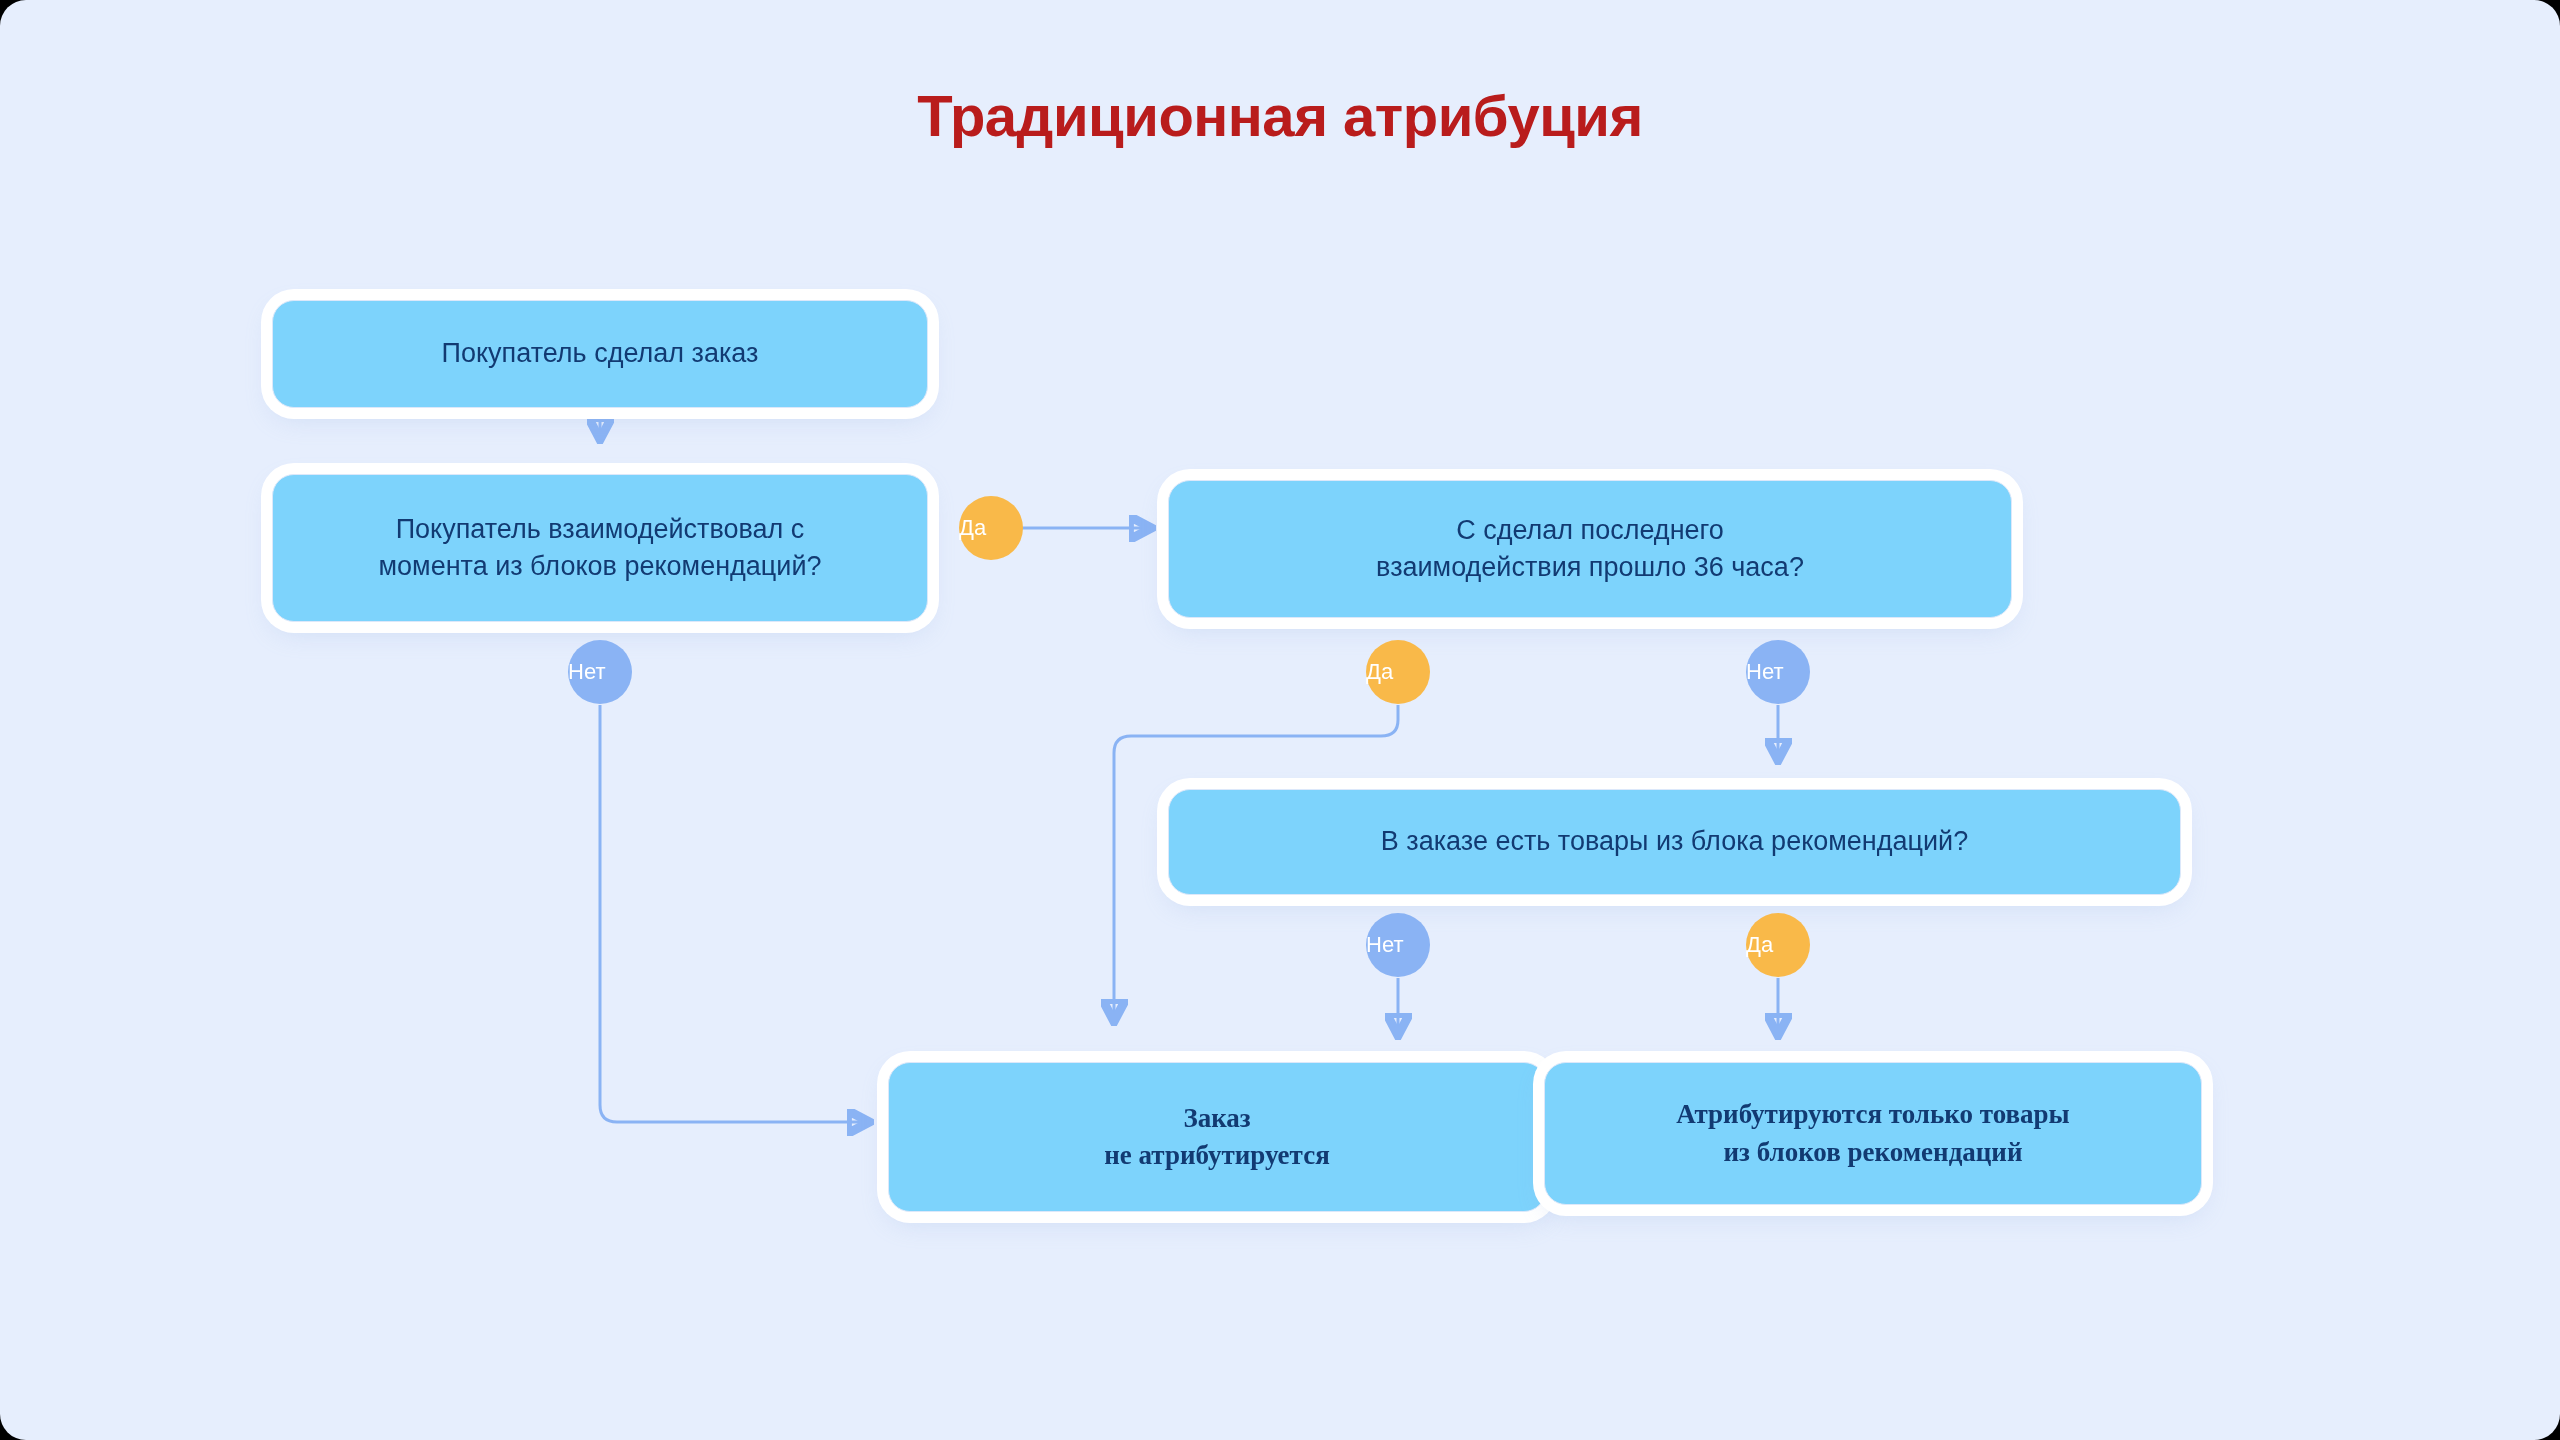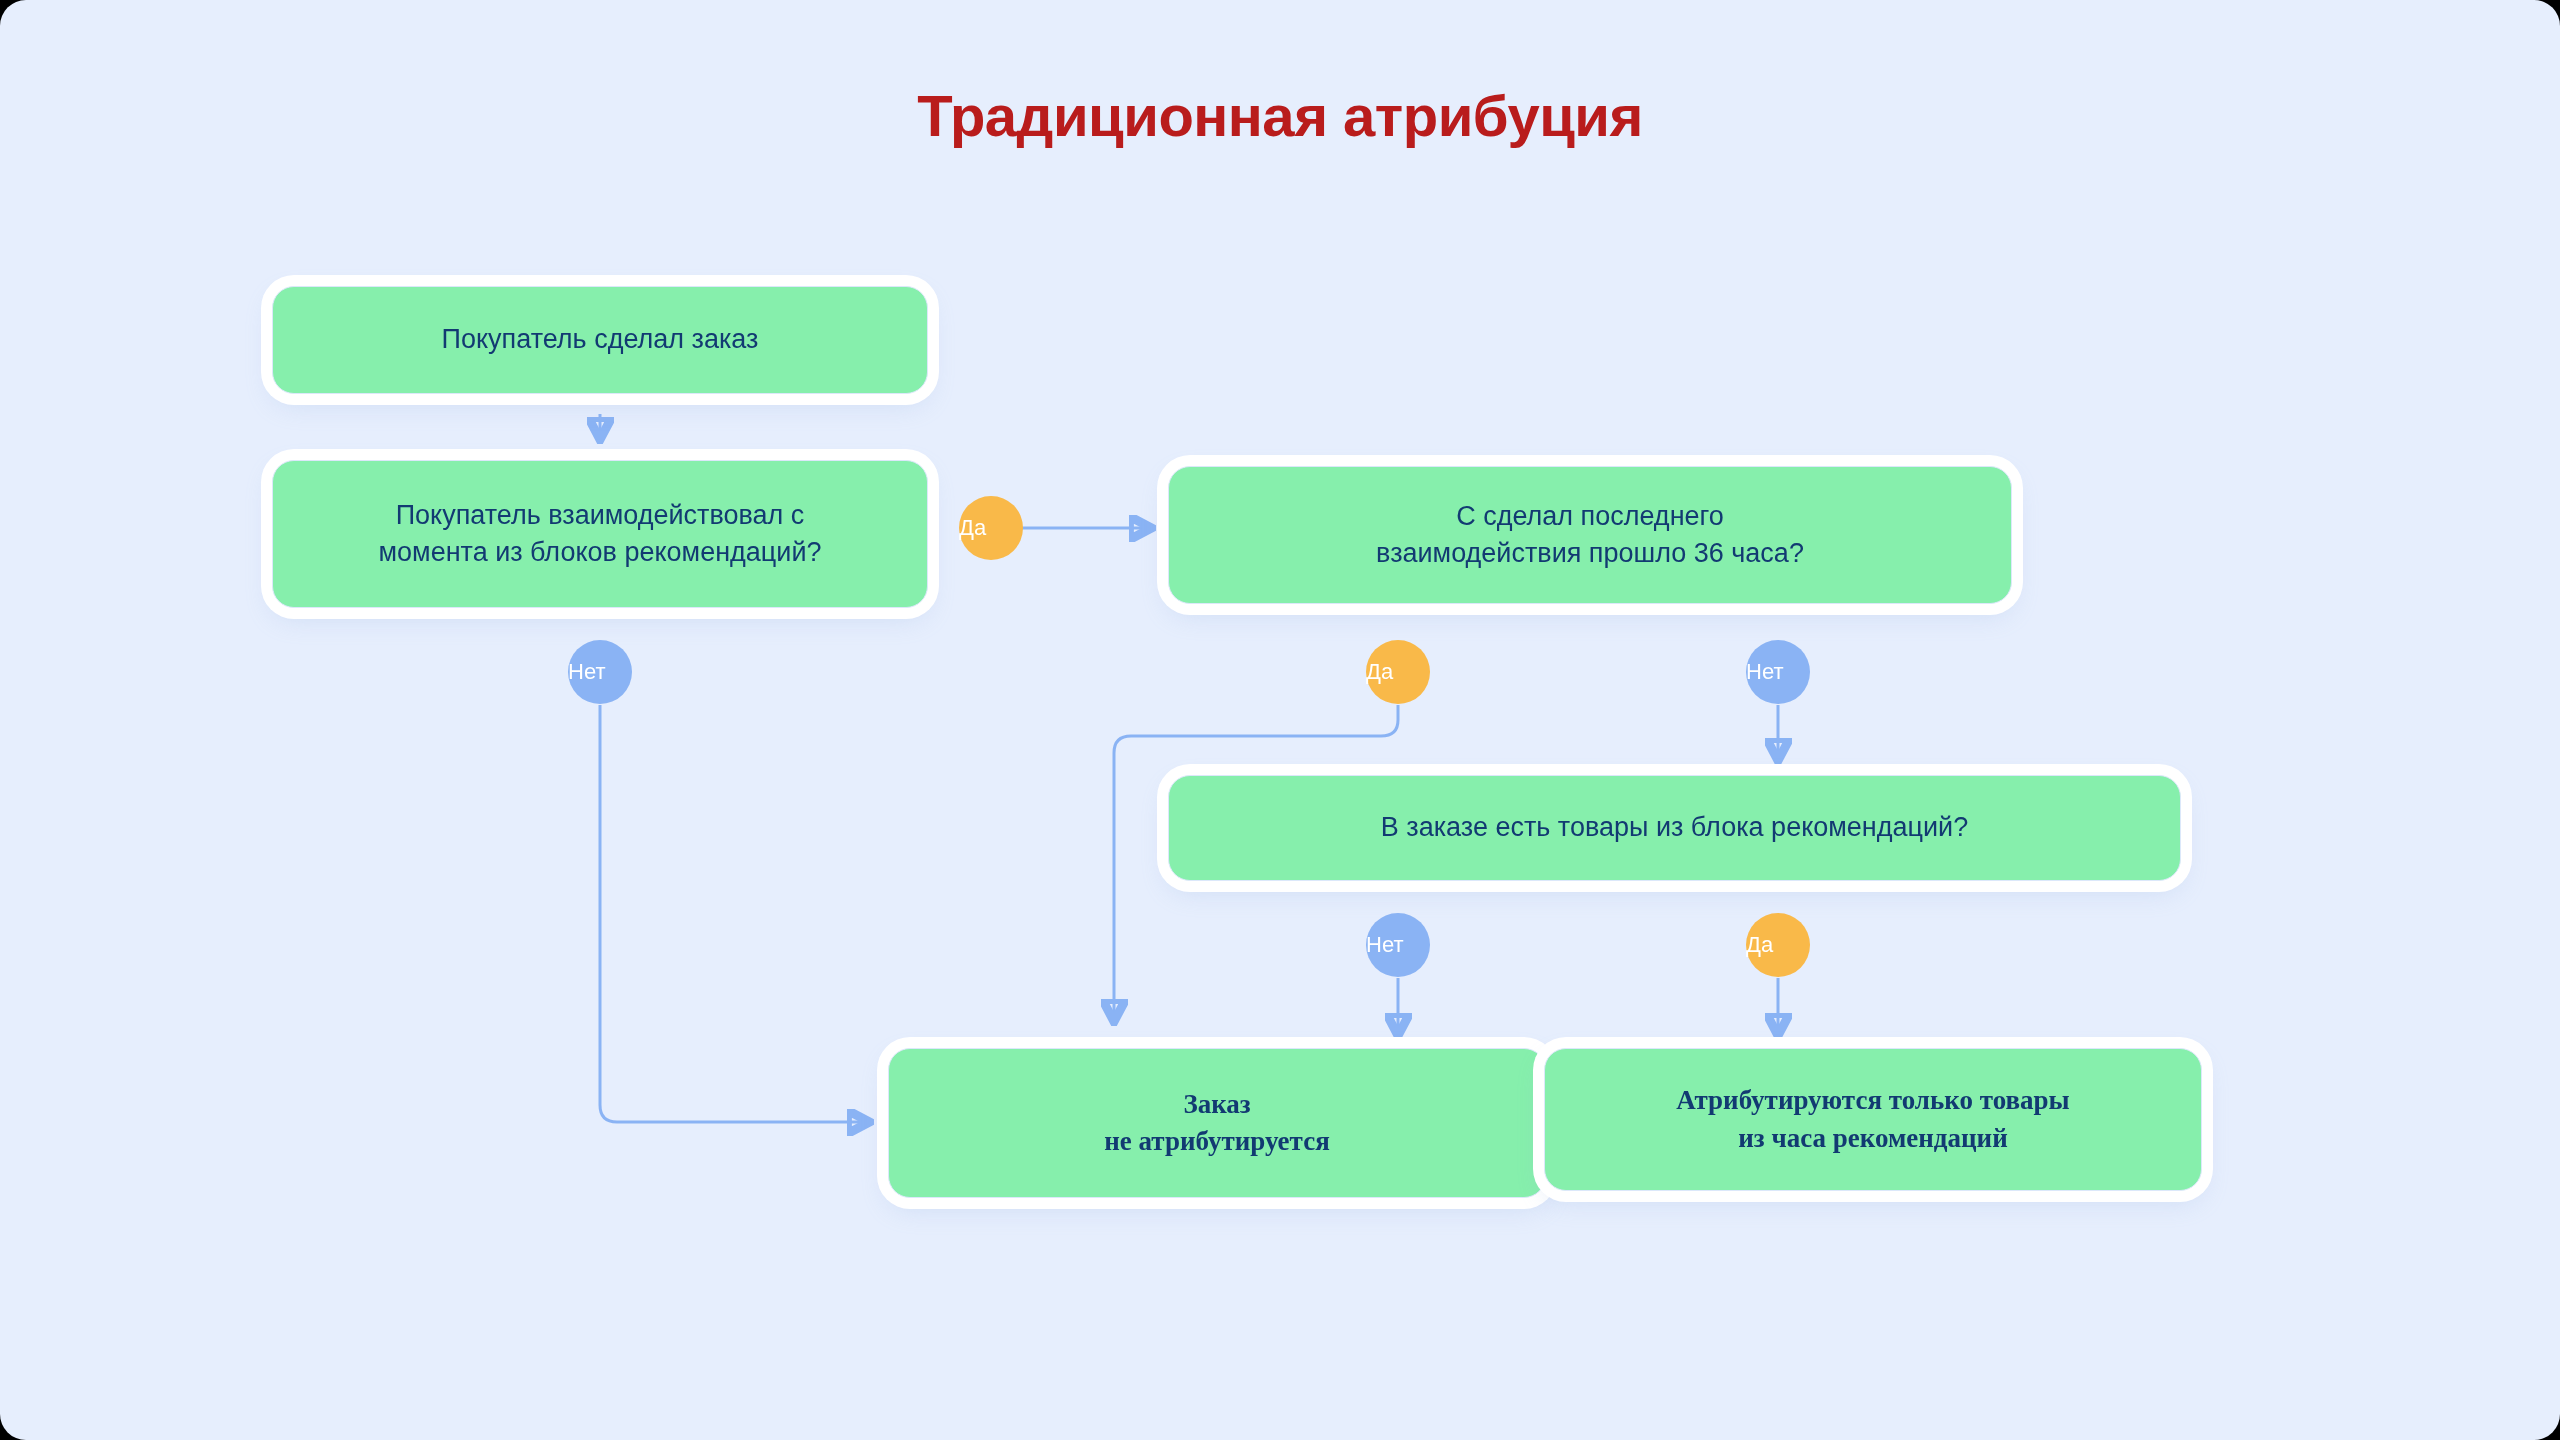--- a/index.html
+++ b/index.html
@@ -28,35 +28,36 @@
     font-size: 58px;
     font-weight: bold;
     letter-spacing: -0.5px;
     color: #b91c1c;
   }
 
   
   .node {
     position: absolute;
     box-sizing: border-box;
-    background: #86efac;
+    background: #7dd3fc;
     border: 1.5px solid #dce8fa;
     border-radius: 22px;
     display: flex;
     align-items: center;
     justify-content: center;
     text-align: center;
     color: #123a72;
     font-size: 27px;
     line-height: 1.38;
     padding: 6px 26px;
     
     box-shadow: 0 0 0 11px #ffffff,
                 0 10px 26px rgba(150, 180, 225, 0.30);
     z-index: 3;
+    margin-top: 14px;
   }
   .node .txt { display: block; width: 100%; }
   .node.bold { font-weight: bold; font-family: Liberation Serif, serif; }
 
   
   .badge {
     position: absolute;
     width: 64px;
     height: 64px;
     border-radius: 50%;
@@ -138,21 +139,21 @@
   <div class="node bold" style="left:888px; top:1048px; width:658px; height:150px;">
     <div style="width:100%;">
       <span class="txt">Заказ</span>
       <span class="txt">не атрибутируется</span>
     </div>
   </div>
 
   <div class="node bold" style="left:1544px; top:1048px; width:658px; height:143px;">
     <div style="width:100%;">
       <span class="txt">Атрибутируются только товары</span>
-      <span class="txt">из часа рекомендаций</span>
+      <span class="txt">из блоков рекомендаций</span>
     </div>
   </div>
 
   <div class="badge yes" style="left:959px; top:496px;">
     <span>Да</span>
   </div>
 
   <div class="badge no" style="left:568px; top:640px;">
     <span>Нет</span>
   </div>

